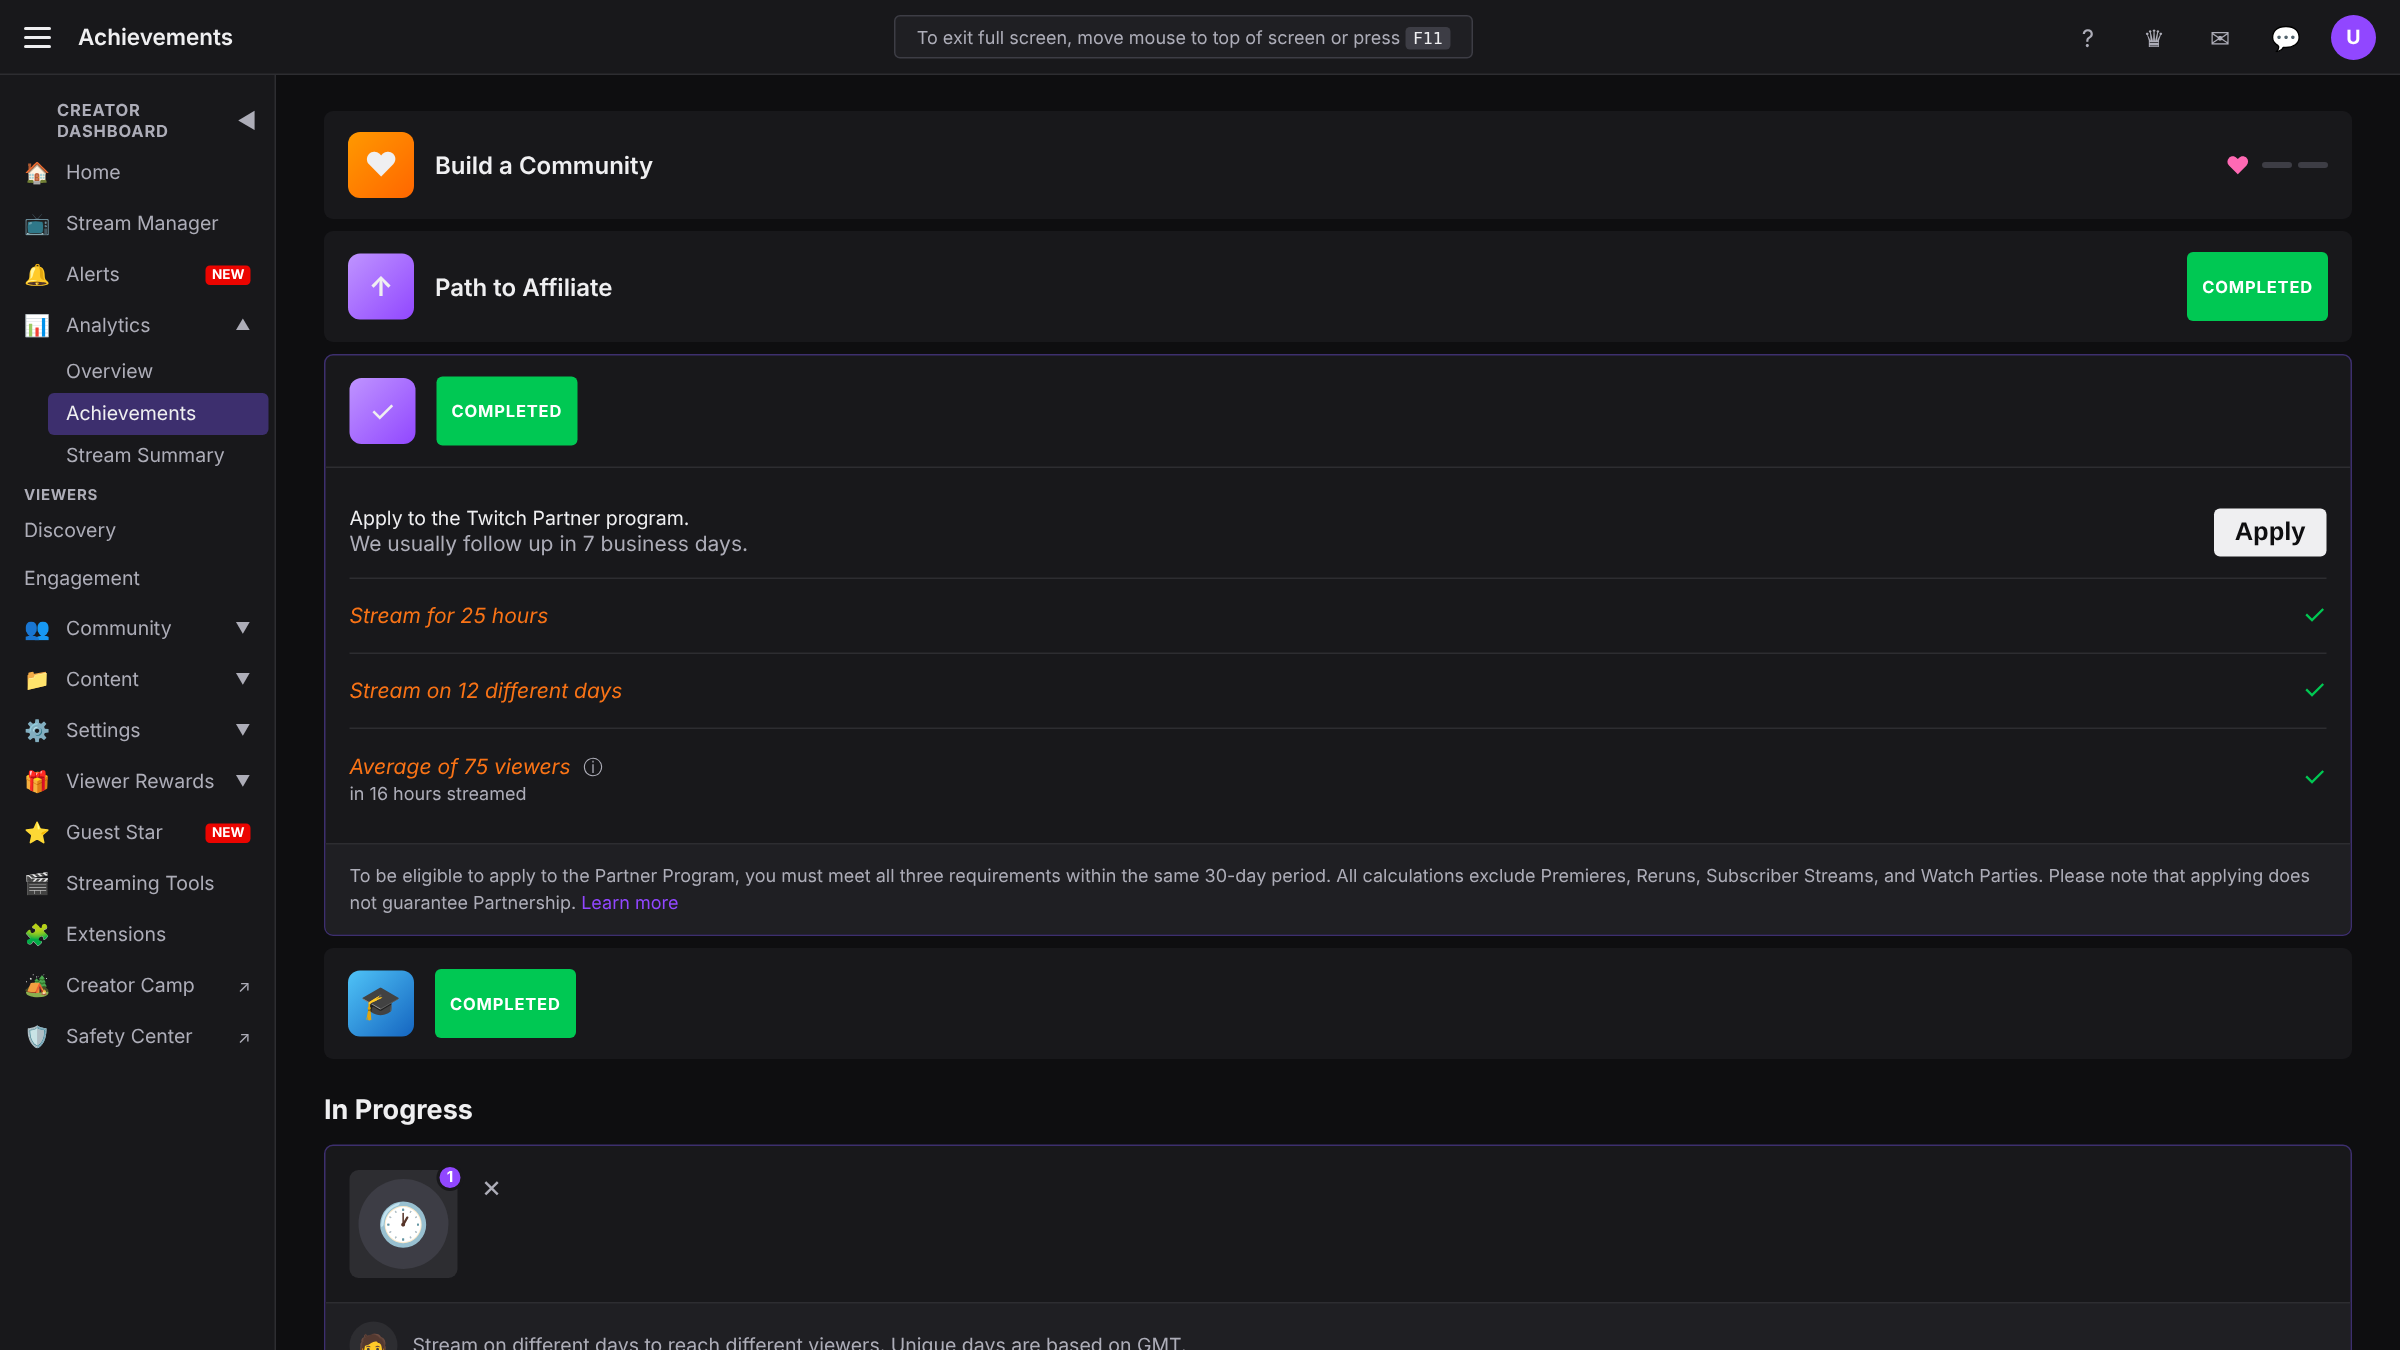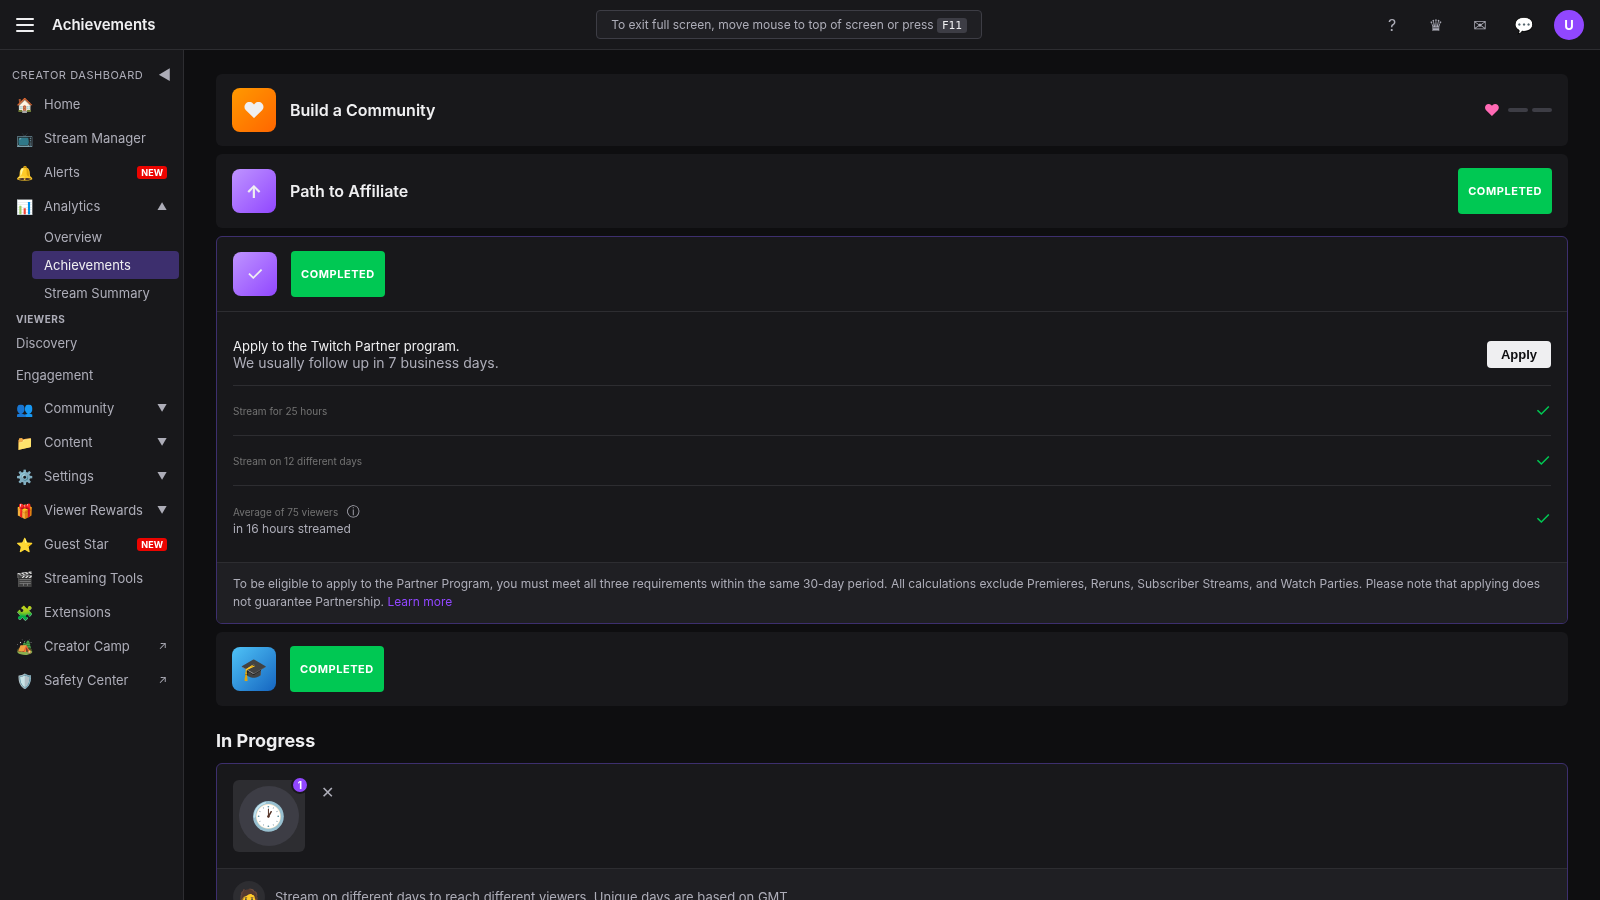--- a/index.html
+++ b/index.html
@@ -110,24 +110,25 @@
     .sidebar::-webkit-scrollbar-thumb { background: #3d3d45; border-radius: 2px; }
 
     .sidebar-section-header {
       display: flex;
       align-items: center;
       justify-content: space-between;
       padding: 8px 12px 4px;
     }
     .sidebar-section-label {
       font-size: 11px;
-      font-weight: 400;
+      font-weight: 700;
       color: #adadb8;
       letter-spacing: 0.05em;
       text-transform: uppercase;
+      margin-left: 26px;
     }
     .sidebar-collapse-icon {
       color: #adadb8;
       font-size: 14px;
       cursor: pointer;
     }
 
     .sidebar-item {
       display: flex;
       align-items: center;
@@ -276,36 +277,37 @@
     .partner-apply-sub {
       font-size: 14px;
       color: #adadb8;
     }
     .btn-apply {
       background: #efeff1;
       color: #0e0e10;
       border: none;
       border-radius: 4px;
       padding: 6px 14px;
-      font-size: 13px;
+      font-size: 17px;
       font-weight: 600;
       cursor: pointer;
     }
 
     .partner-requirement {
       display: flex;
       align-items: center;
       justify-content: space-between;
       padding: 14px 0;
       border-bottom: 1px solid #2d2d31;
     }
     .partner-requirement:last-of-type { border-bottom: none; }
     .req-text {
-      font-size: 10px;
-      color: #737373;
+      font-size: 14px;
+      color: #f97316;
+      font-style: italic;
     }
     .req-sub {
       font-size: 12px;
       color: #adadb8;
     }
     .check-icon {
       color: #00c853;
       font-size: 18px;
     }
     .partner-disclaimer {

